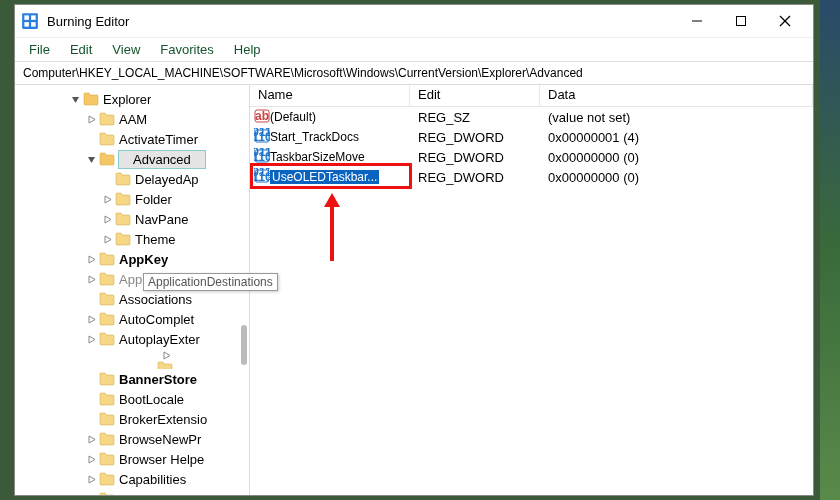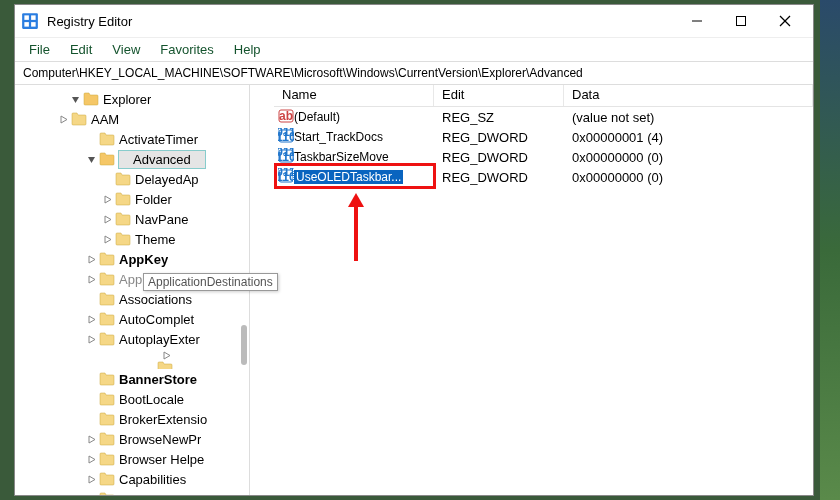--- a/index.html
+++ b/index.html
@@ -17,21 +17,21 @@
 .body { flex: 1; display: flex; overflow: hidden; }
 .tree { width: 235px; border-right: 1px solid #ddd; overflow: hidden; position: relative; padding-top: 4px; }
 .tree-row { height: 20px; display: flex; align-items: center; white-space: nowrap; overflow: hidden; }
 .tree-row.sel .tree-label { background: #e5e5e5; outline: 1px solid #8cc; padding: 1px 14px; }
 .tree-row.dim .tree-label { color: #888; }
 .expander { width: 12px; height: 12px; flex-shrink: 0; display: flex; align-items: center; justify-content: center; margin-right: 2px; }
 .expander svg { width: 9px; height: 9px; }
 .folder { width: 16px; height: 14px; flex-shrink: 0; margin-right: 4px; }
 .tree-label { font-size: 13px; color: #000; overflow: hidden; text-overflow: clip; }
 .scroll-thumb { position: absolute; right: 2px; top: 240px; width: 6px; height: 40px; background: #bbb; border-radius: 3px; }
-.list { flex: 1; position: relative; margin-left: 24px; }
+.list { flex: 1; position: relative; }
 .list-header { height: 22px; display: flex; border-bottom: 1px solid #e4e4e4; }
 .list-header .col { padding: 2px 8px; font-size: 13px; color: #000; border-right: 1px solid #e8e8e8; }
 .col-name { width: 160px; }
 .col-type { width: 130px; }
 .col-data { flex: 1; }
 .list-row { height: 20px; display: flex; align-items: center; }
 .cell { padding: 0 8px; font-size: 13px; color: #000; white-space: nowrap; overflow: hidden; }
 .cell.col-name { display: flex; align-items: center; padding: 0 4px; }
 .val-icon { width: 16px; height: 16px; flex-shrink: 0; }
 .editing .name-text { background: #0a64bf; color: #fff; padding: 0 2px; outline: 1px dotted #fff; }
@@ -48,21 +48,21 @@
 <div class="window">
 
   <div class="titlebar">
     <svg class="app-icon" viewBox="0 0 16 16">
         <rect x="1" y="1" width="14" height="14" fill="#2a7de1" rx="1"></rect>
         <rect x="3" y="3" width="4" height="4" fill="#fff"></rect>
         <rect x="9" y="3" width="4" height="4" fill="#fff"></rect>
         <rect x="3" y="9" width="4" height="4" fill="#fff"></rect>
         <rect x="9" y="9" width="4" height="4" fill="#fff"></rect>
       </svg>
-    <span class="title-text">Registry Editor</span>
+    <span class="title-text">Burning Editor</span>
     <div class="win-controls">
       <div class="win-btn">
           <svg viewBox="0 0 12 12">
             <line x1="1" y1="6" x2="11" y2="6" stroke="#000" stroke-width="1"></line>
           </svg>
         </div>
       <div class="win-btn">
           <svg viewBox="0 0 12 12">
             <rect x="1.5" y="1.5" width="9" height="9" fill="none" stroke="#000" stroke-width="1"></rect>
           </svg>
@@ -95,21 +95,21 @@
           <span class="expander">
             <svg viewBox="0 0 9 9">
               <path d="M1 2 L8 2 L4.5 8 Z" fill="#555"></path>
             </svg>
           </span>
           <svg class="folder" viewBox="0 0 16 14">
             <path d="M1 3 L1 12 Q1 13 2 13 L14 13 Q15 13 15 12 L15 4 Q15 3 14 3 L7 3 L6 1 L2 1 Q1 1 1 2 Z" fill="#f5c767" stroke="#caa43a" stroke-width="0.5"></path>
           </svg>
           <span class="tree-label">Explorer</span>
         </div>
-        <div class="tree-row" style="padding-left: 42px;">
+        <div class="tree-row" style="padding-left: 70px;">
           <span class="expander">
             <svg viewBox="0 0 9 9">
               <path d="M2 1 L2 8 L8 4.5 Z" fill="none" stroke="#888" stroke-width="1"></path>
             </svg>
           </span>
           <svg class="folder" viewBox="0 0 16 14">
             <path d="M1 3 L1 12 Q1 13 2 13 L14 13 Q15 13 15 12 L15 4 Q15 3 14 3 L7 3 L6 1 L2 1 Q1 1 1 2 Z" fill="#f5d786" stroke="#caa43a" stroke-width="0.5"></path>
           </svg>
           <span class="tree-label">AAM</span>
         </div>

